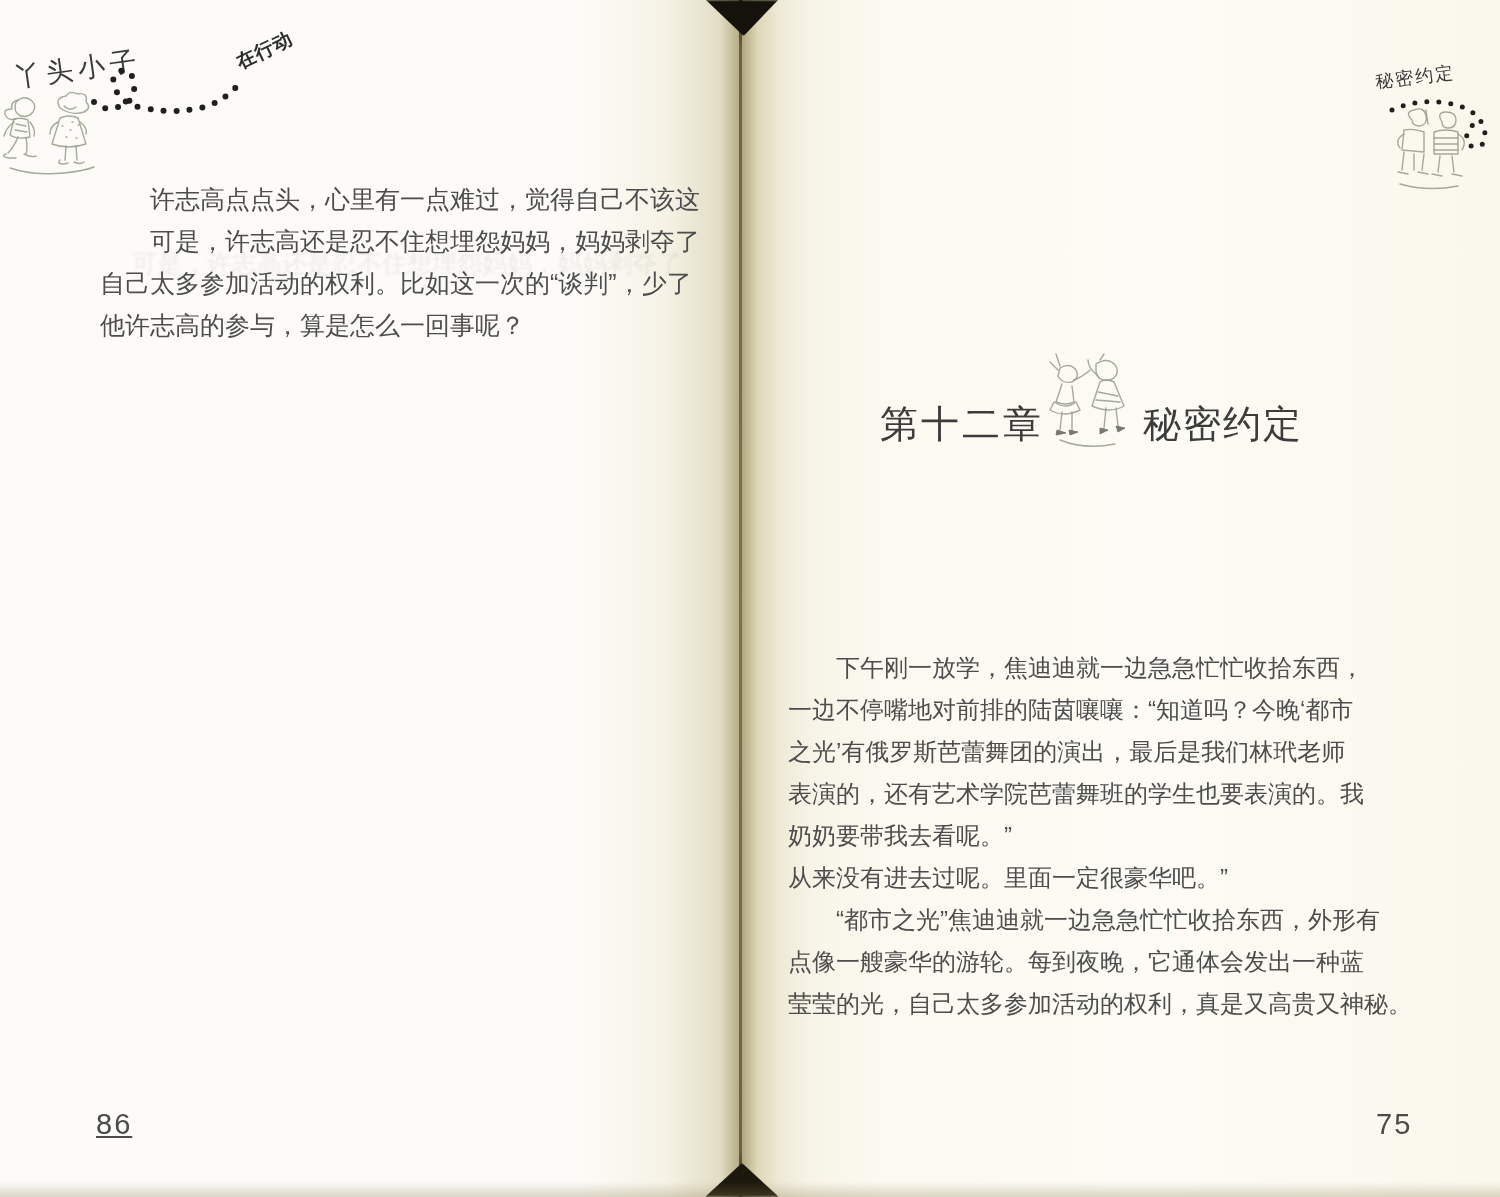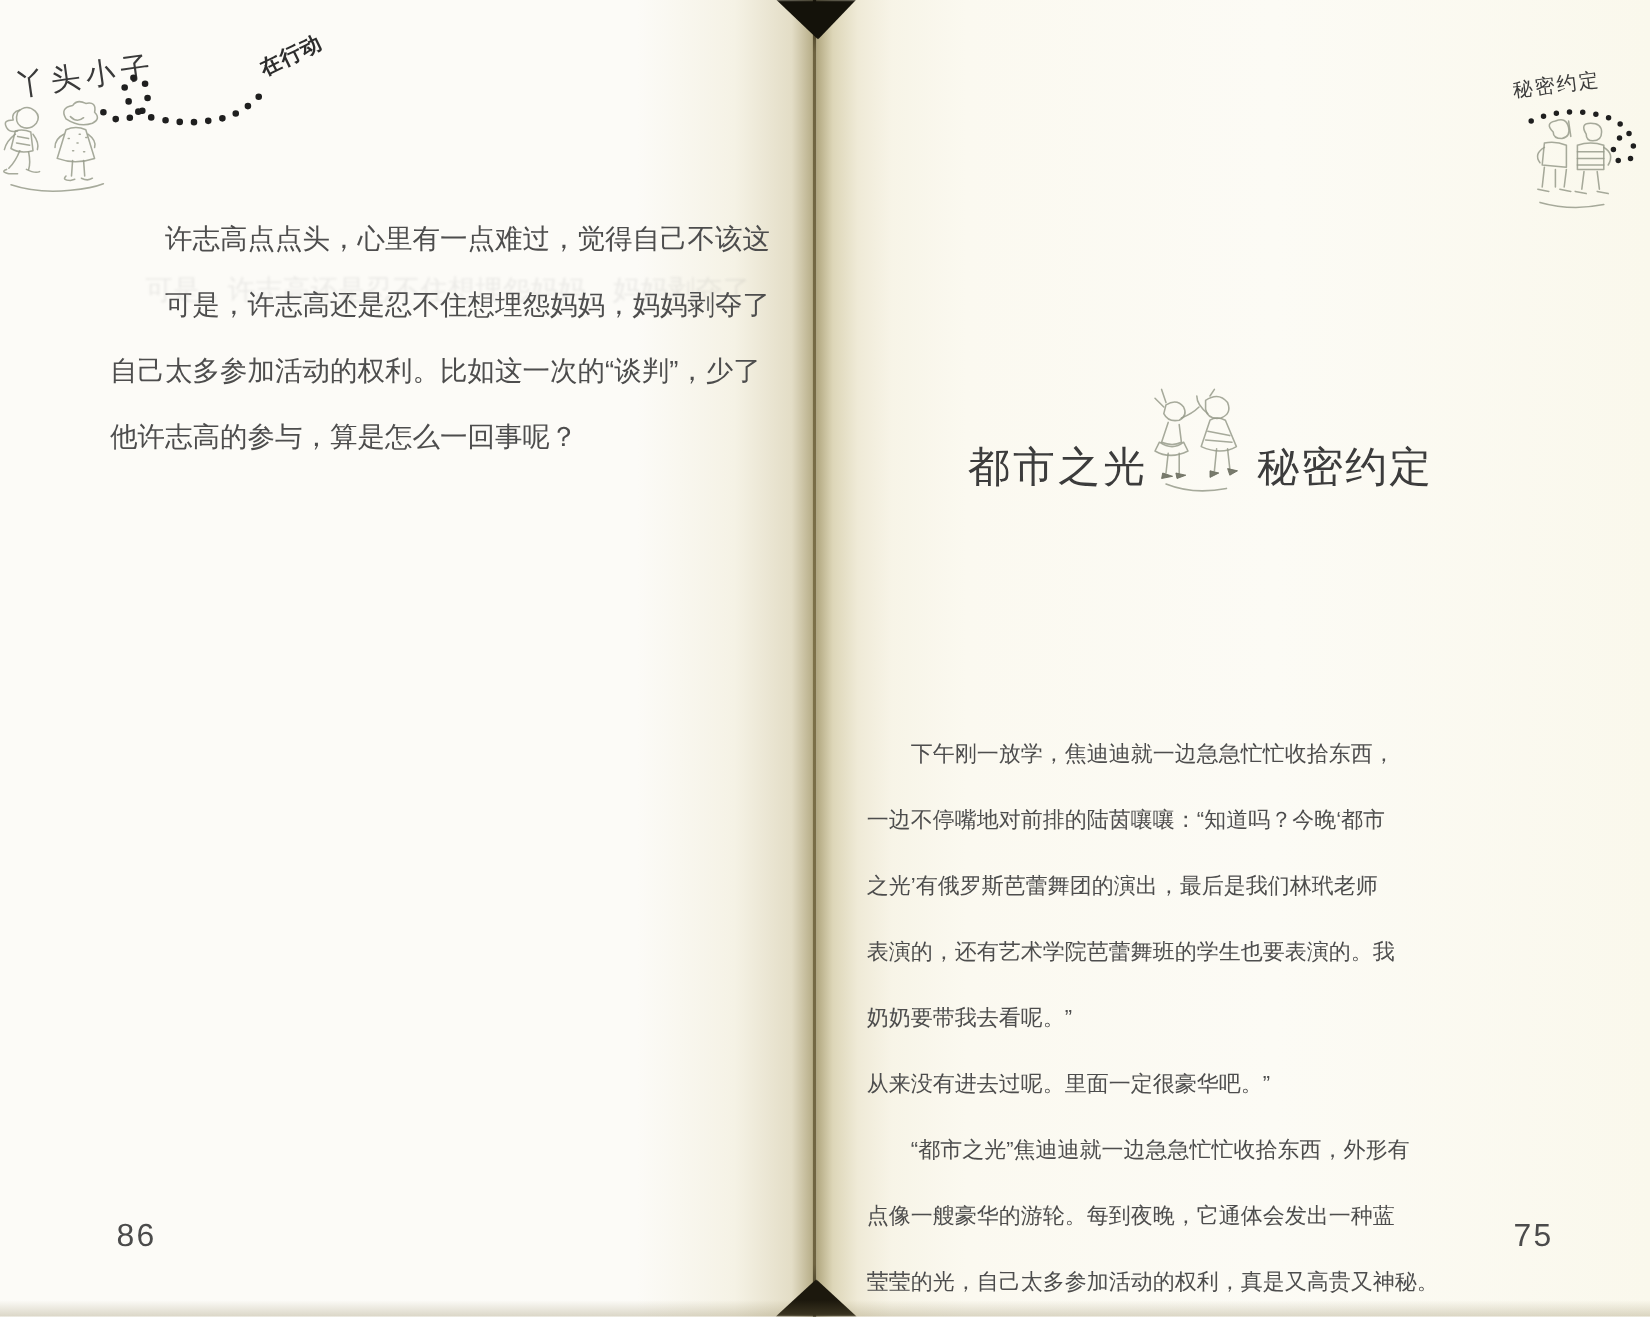--- a/index.html
+++ b/index.html
@@ -60,32 +60,32 @@
   .chapter-number{
     position:absolute;left:880px;top:399px;
     font-size:38px;letter-spacing:3px;color:#3c3c3c;white-space:nowrap;
   }
   .chapter-title{
     position:absolute;left:1143px;top:399px;
     font-size:38px;letter-spacing:2px;color:#3c3c3c;white-space:nowrap;
   }
   
   .textblock{position:absolute;color:#4d4d4d;}
-  .textblock .bline{white-space:nowrap;margin-top:18px;}
+  .textblock .bline{white-space:nowrap;}
   .tb-left{left:100px;top:178px;font-size:25px;line-height:42px;width:620px;}
-  .tb-right{left:788px;top:647px;font-size:20px;line-height:42px;width:618px;}
+  .tb-right{left:788px;top:647px;font-size:24px;line-height:42px;width:618px;}
   .ghost-line{
     position:absolute;left:132px;top:247px;font-size:25px;color:#8a8a8a;
     opacity:.14;filter:blur(1px);white-space:nowrap;
   }
   
   .page-number{
     position:absolute;font-size:29px;color:#4b4b4b;letter-spacing:2px;white-space:nowrap;
   }
-  .pn-left{left:106px;top:1108px;}
+  .pn-left{left:96px;top:1108px;text-decoration:underline;}
   .pn-right{left:1376px;top:1108px;}
 </style>
 </head>
 <body>
 
 <div class="page-left"></div>
 <div class="page-right"></div>
 <div class="seam"></div>
 <div class="wedge-top"></div>
 <div class="wedge-bottom"></div>
@@ -131,21 +131,21 @@
   <path class="sk" d="M8,64 l10,2 M28,64 l10,2"></path>
   <path class="sk" d="M52,14 q-6,-10 4,-10 q10,0 10,8 q0,8 -8,8 q-6,0 -6,-6 z"></path>
   <path class="sk" d="M44,24 l0,22 l24,0 l0,-22 q-12,-4 -24,0"></path>
   <path class="sk" d="M44,30 l24,0 M44,36 l24,0 M44,42 l24,0"></path>
   <path class="sk" d="M68,26 q10,6 4,16"></path>
   <path class="sk" d="M50,48 l-2,16 M62,48 l2,16"></path>
   <path class="sk" d="M42,66 l10,2 M62,66 l10,2"></path>
   <path class="sk" d="M10,76 q28,8 58,2"></path>
 </svg>
 
-<div class="chapter-number">都市之光</div>
+<div class="chapter-number">第十二章</div>
 <div class="chapter-title">秘密约定</div>
 
 <svg class="sketch" style="left:1040px;top:352px" width="95" height="102" viewBox="0 0 95 102">
   <path class="sk" d="M18,18 l-8,-8 M20,14 l-4,-12"></path>
   <path class="sk" d="M20,16 q10,-6 16,2 q4,8 -4,12 q-10,2 -14,-6 z"></path>
   <path class="sk" d="M34,28 q10,-4 16,-10"></path>
   <path class="sk" d="M22,32 l-6,18 q10,4 18,0 l-2,-16"></path>
   <path class="sk" d="M14,50 q12,8 22,0 l4,8 q-16,8 -30,0 z"></path>
   <path class="sk" d="M22,60 l-2,18 M32,60 l0,18"></path>
   <path class="sk-dark" d="M17,78 l9,3 l-10,2 z M29,78 l9,2 l-8,3 z"></path>

